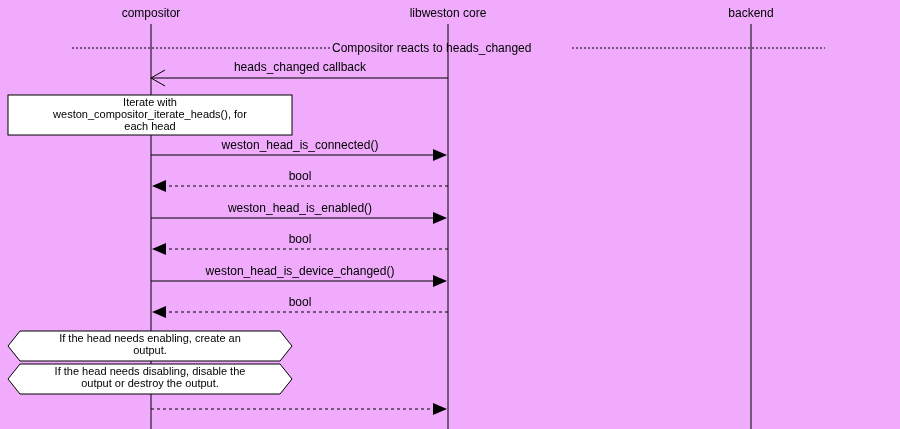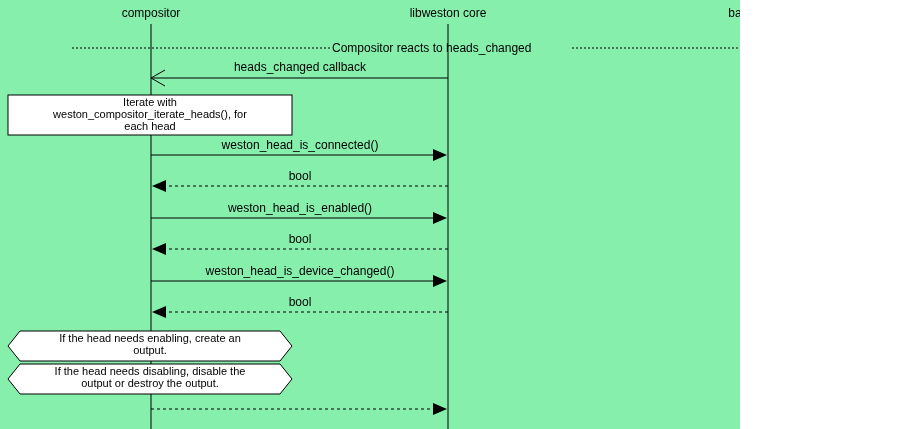--- a/index.html
+++ b/index.html
@@ -6,24 +6,24 @@
     margin: 0;
     padding: 0;
     background: #ffffff;
   }
   body {
     font-family: "Liberation Sans", sans-serif;
     color: #000000;
   }
   #diagram-root {
     position: relative;
-    width: 740px;
+    width: 900px;
     height: 429px;
     overflow: hidden;
-    background: #86efac;
+    background: #f0abfc;
   }
   #seq-svg {
     position: absolute;
     left: 0;
     top: 0;
     width: 900px;
     height: 429px;
     display: block;
   }
   .lifeline-label {

